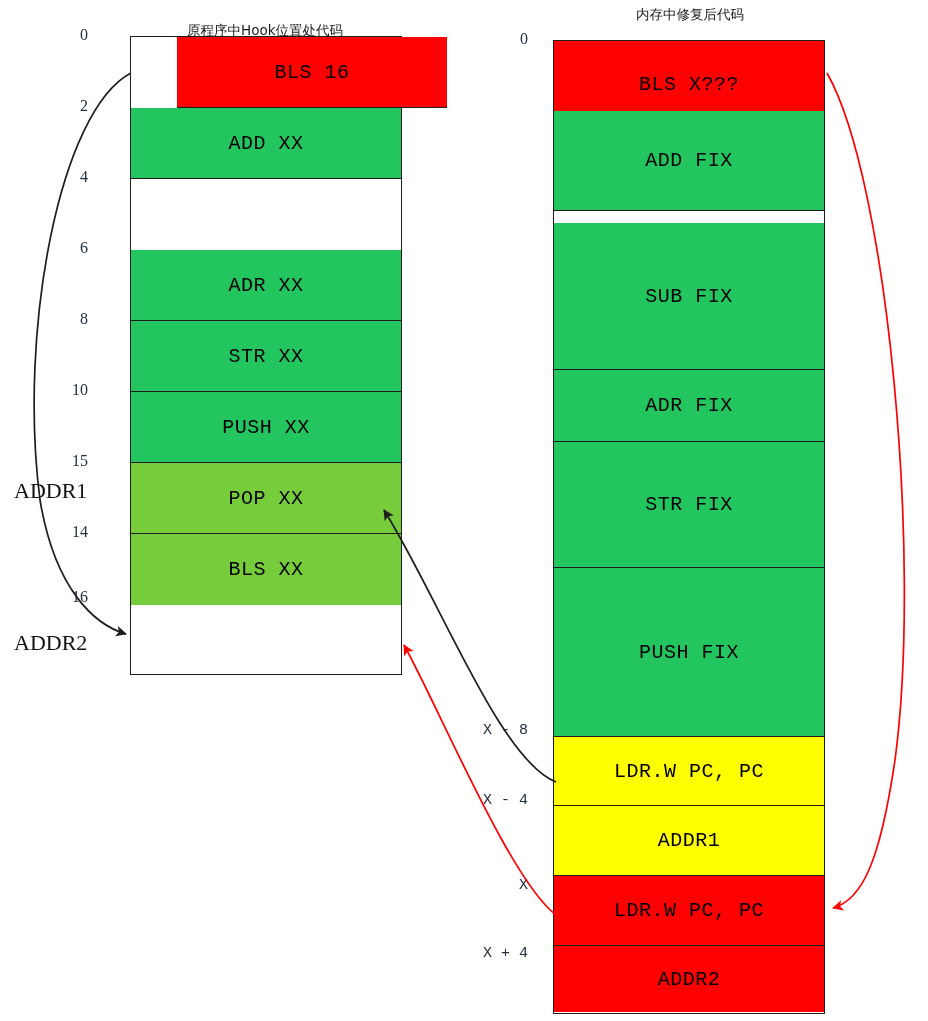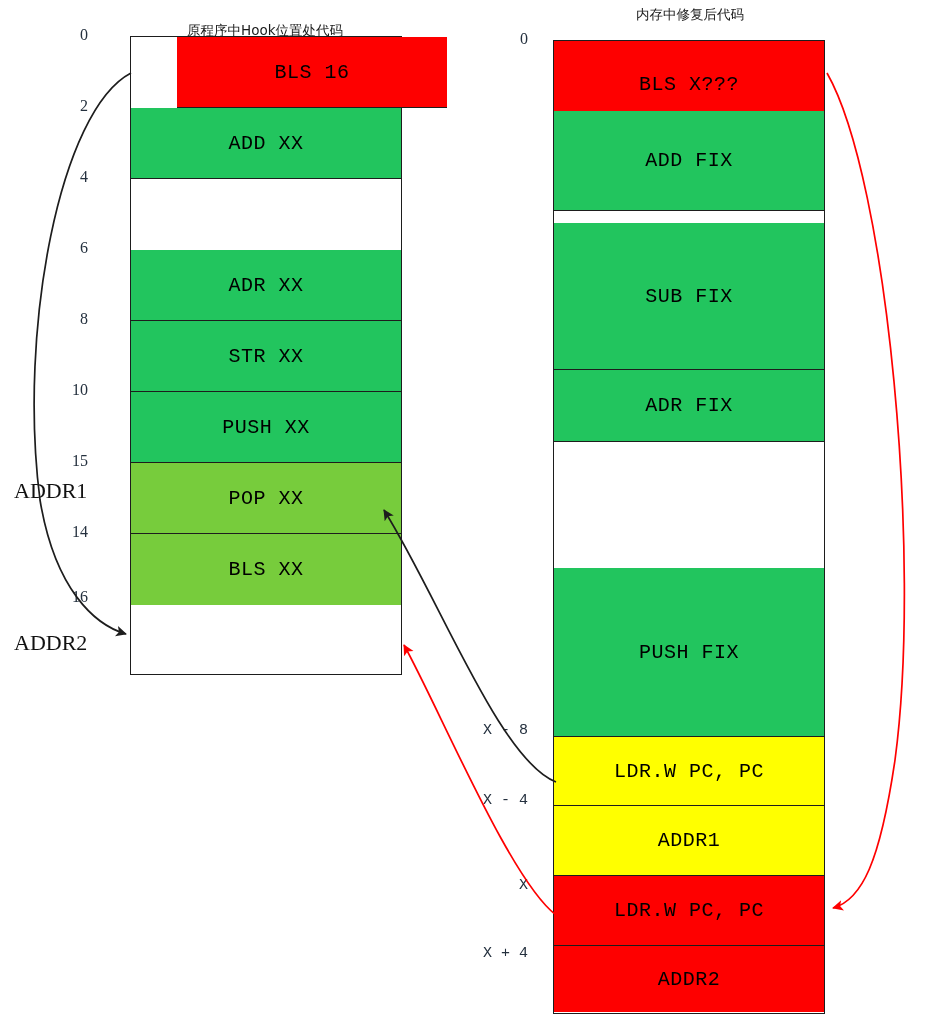--- a/index.html
+++ b/index.html
@@ -130,20 +130,23 @@
         <span class="cell-label">BLS X???</span>
       </div>
     <div class="cell fill-gray" style="top:70px;  height:100px;">
         <span class="cell-label">ADD FIX</span>
       </div>
     <div class="cell fill-gray" style="top:182px; height:147px;">
         <span class="cell-label">SUB FIX</span>
       </div>
     <div class="cell fill-gray" style="top:329px; height:72px;">
         <span class="cell-label">ADR FIX</span>
+      </div>
+    <div class="cell fill-gray" style="top:401px; height:126px;">
+        <span class="cell-label">STR FIX</span>
       </div>
     <div class="cell fill-gray" style="top:527px; height:169px;">
         <span class="cell-label">PUSH FIX</span>
       </div>
     <div class="cell fill-yellow" style="top:696px; height:69px;">
         <span class="cell-label">LDR.W PC, PC</span>
       </div>
     <div class="cell fill-yellow" style="top:765px; height:70px;">
         <span class="cell-label">ADDR1</span>
       </div>

